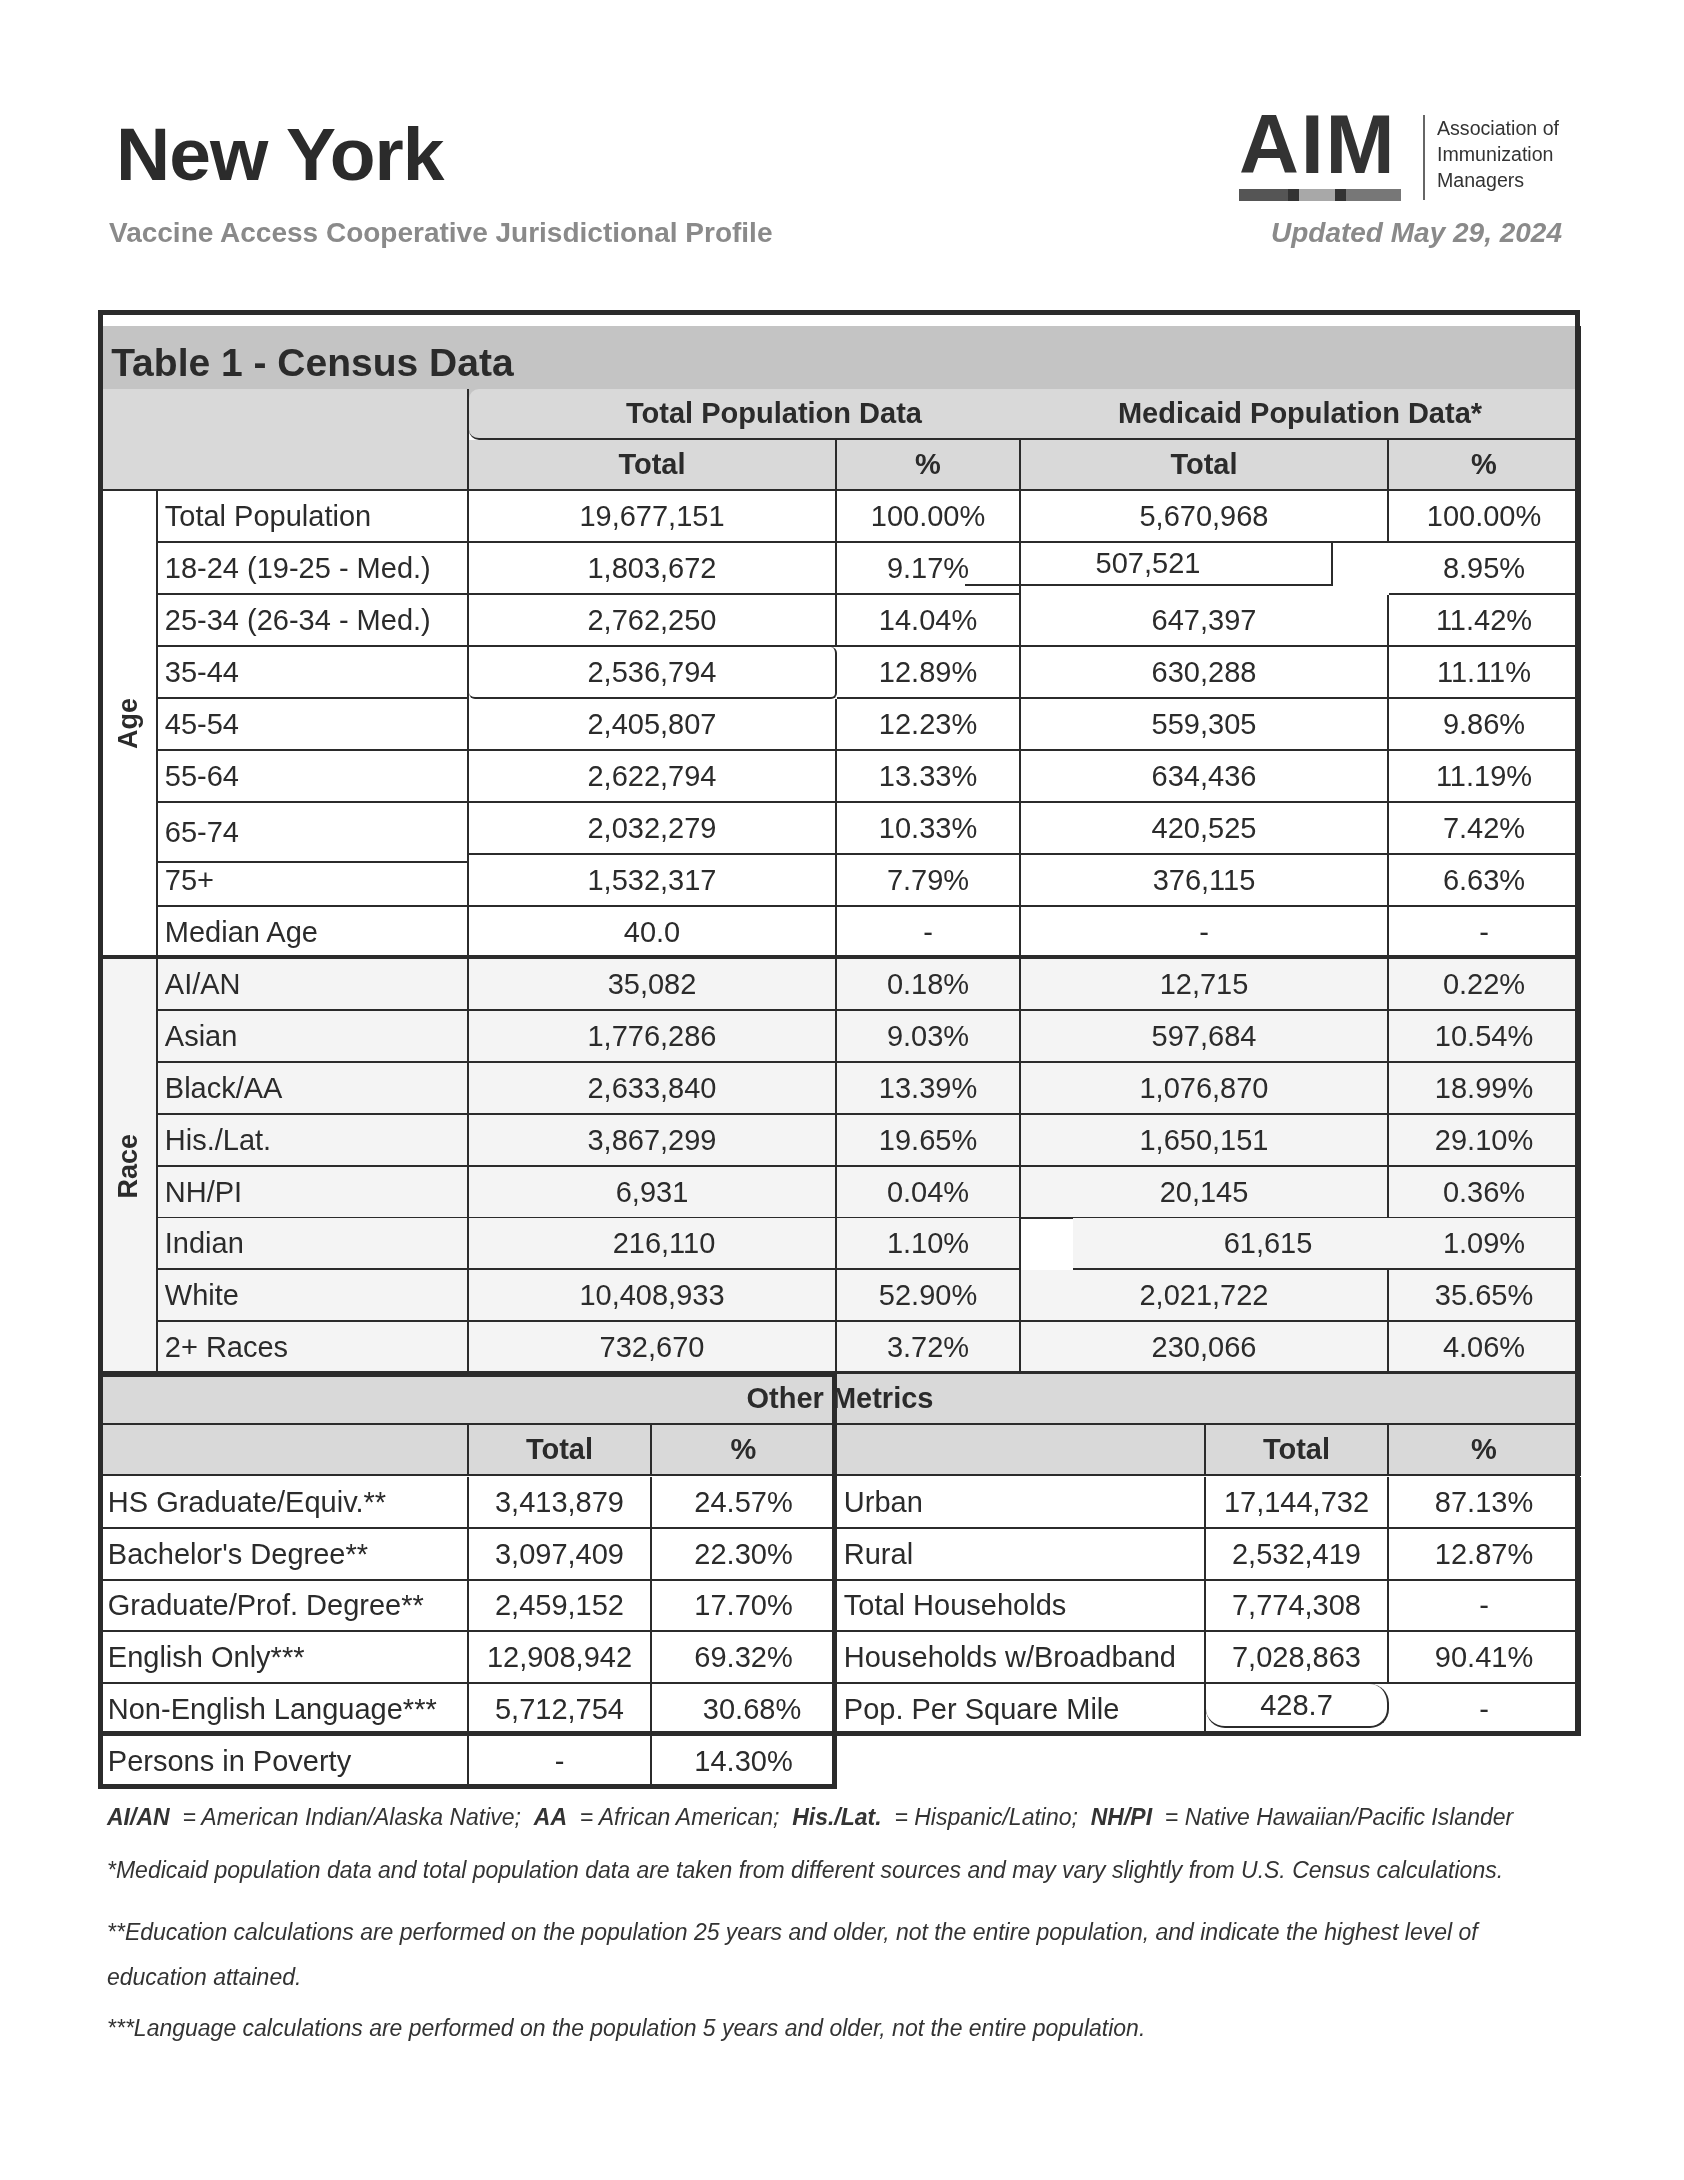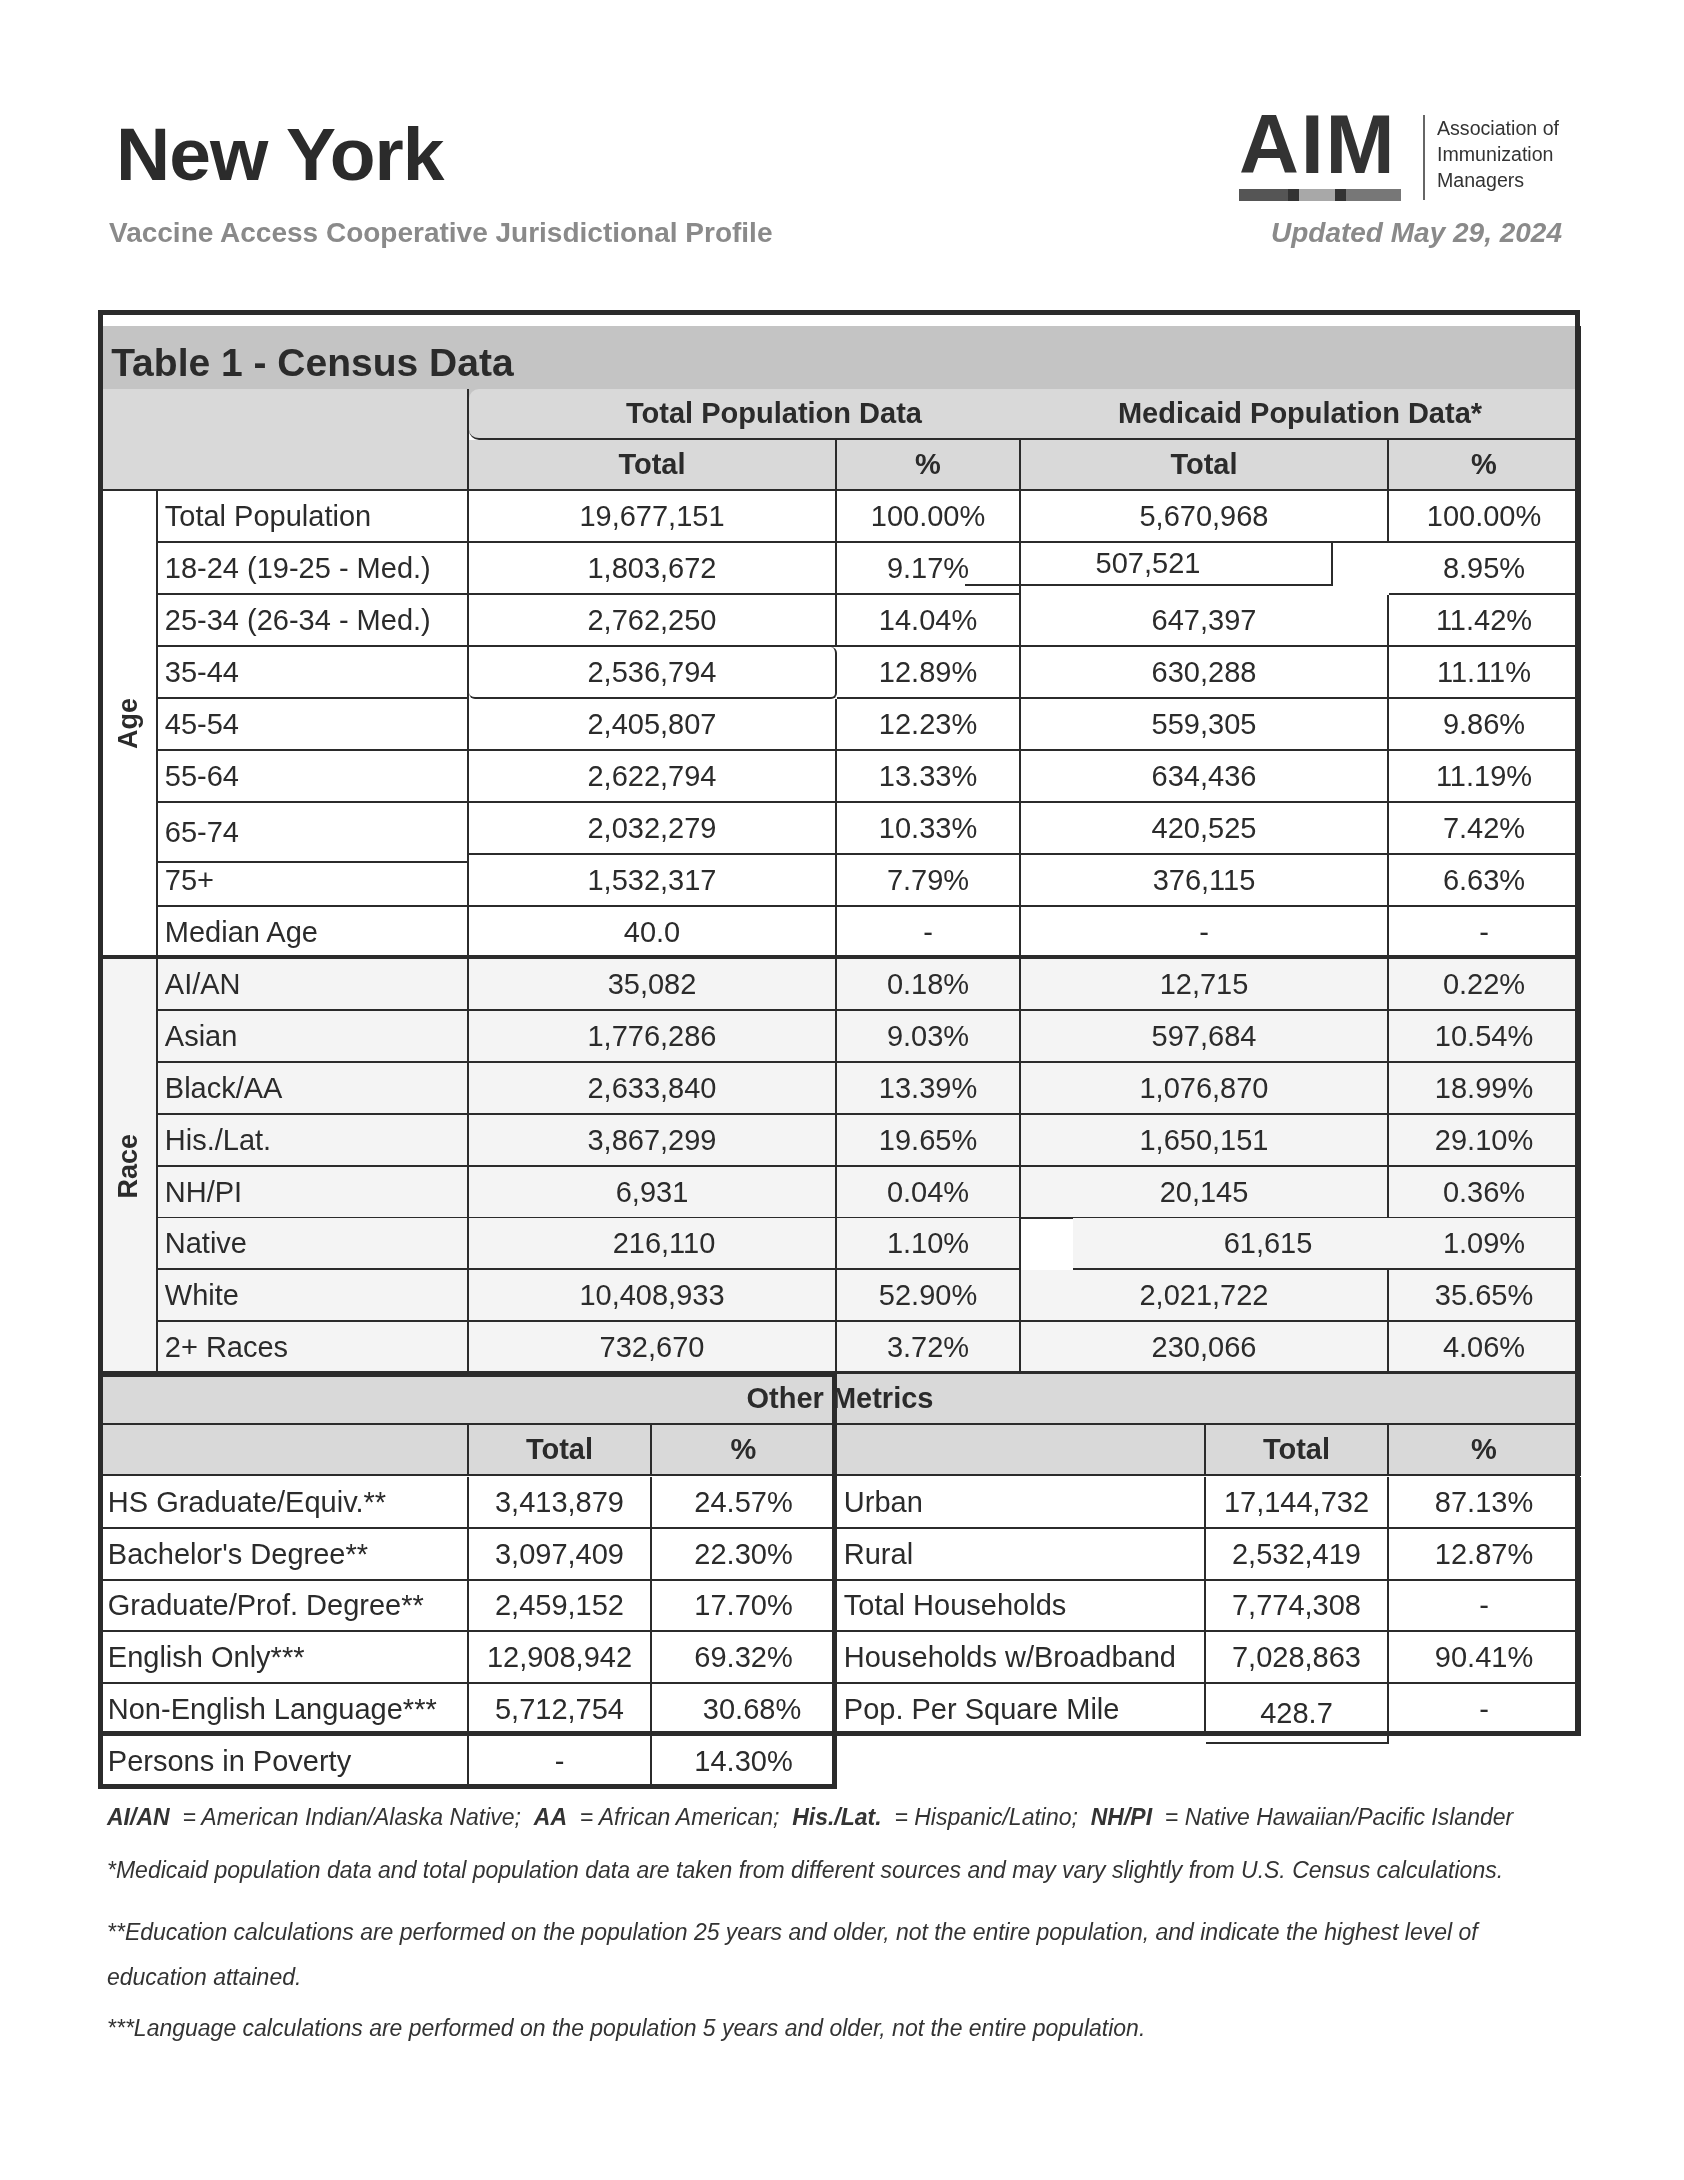--- a/index.html
+++ b/index.html
@@ -127,21 +127,21 @@
     <div class="cell l race" style="left: 57px; top: 802px; width: 311px; height: 52px;">His./Lat.</div>
     <div class="cell c race" style="left: 368px; top: 802px; width: 368px; height: 52px;">3,867,299</div>
     <div class="cell c race" style="left: 736px; top: 802px; width: 184px; height: 52px;">19.65%</div>
     <div class="cell c race" style="left: 920px; top: 802px; width: 368px; height: 52px;">1,650,151</div>
     <div class="cell c race" style="left: 1288px; top: 802px; width: 192px; height: 52px;">29.10%</div>
     <div class="cell l race" style="left: 57px; top: 854px; width: 311px; height: 52px;">NH/PI</div>
     <div class="cell c race" style="left: 368px; top: 854px; width: 368px; height: 52px;">6,931</div>
     <div class="cell c race" style="left: 736px; top: 854px; width: 184px; height: 52px;">0.04%</div>
     <div class="cell c race" style="left: 920px; top: 854px; width: 368px; height: 52px;">20,145</div>
     <div class="cell c race" style="left: 1288px; top: 854px; width: 192px; height: 52px;">0.36%</div>
-    <div class="cell l race" style="left: 57px; top: 905px; width: 311px; height: 52px;">Native</div>
+    <div class="cell l race" style="left: 57px; top: 905px; width: 311px; height: 52px;">Indian</div>
     <div class="cell c race" style="left: 368px; top: 905px; width: 368px; height: 52px; padding-left: 24px;">216,110</div>
     <div class="cell c race" style="left: 736px; top: 905px; width: 184px; height: 52px;">1.10%</div>
     <div class="cell c race" style="left: 972px; top: 905px; width: 368px; height: 52px; padding-left: 24px;">61,615</div>
     <div class="cell c race" style="left: 1288px; top: 905px; width: 192px; height: 52px;">1.09%</div>
     <div class="cell l race" style="left: 57px; top: 957px; width: 311px; height: 52px;">White</div>
     <div class="cell c race" style="left: 368px; top: 957px; width: 368px; height: 52px;">10,408,933</div>
     <div class="cell c race" style="left: 736px; top: 957px; width: 184px; height: 52px;">52.90%</div>
     <div class="cell c race" style="left: 920px; top: 957px; width: 368px; height: 52px;">2,021,722</div>
     <div class="cell c race" style="left: 1288px; top: 957px; width: 192px; height: 52px;">35.65%</div>
     <div class="cell l race" style="left: 57px; top: 1009px; width: 311px; height: 52px;">2+ Races</div>
@@ -185,21 +185,21 @@
     <div class="cell l" style="left: 736px; top: 1216px; width: 369px; height: 52px;">Rural</div>
     <div class="cell c" style="left: 1105px; top: 1216px; width: 183px; height: 52px;">2,532,419</div>
     <div class="cell c" style="left: 1288px; top: 1216px; width: 192px; height: 52px;">12.87%</div>
     <div class="cell l" style="left: 736px; top: 1267px; width: 369px; height: 52px;">Total Households</div>
     <div class="cell c" style="left: 1105px; top: 1267px; width: 183px; height: 52px;">7,774,308</div>
     <div class="cell c" style="left: 1288px; top: 1267px; width: 192px; height: 52px;">-</div>
     <div class="cell l" style="left: 736px; top: 1319px; width: 369px; height: 52px;">Households w/Broadband</div>
     <div class="cell c" style="left: 1105px; top: 1319px; width: 183px; height: 52px;">7,028,863</div>
     <div class="cell c" style="left: 1288px; top: 1319px; width: 192px; height: 52px;">90.41%</div>
     <div class="cell l" style="left: 736px; top: 1371px; width: 369px; height: 52px;">Pop. Per Square Mile</div>
-    <div class="cell c" style="left: 1105px; top: 1371px; width: 183px; height: 60px;">428.7</div>
+    <div class="cell c" style="left: 1105px; top: 1371px; width: 183px; height: 44px; border-radius: 19px;">428.7</div>
     <div class="cell c" style="left: 1288px; top: 1371px; width: 192px; height: 52px;">-</div>
     <div class="outer" style="left: -2.6px; top: -2.6px; width: 1482px; height: 1426px;"></div>
     <div class="outer" style="left: -2.6px; top: 1059px; width: 739px; height: 417px;"></div>
   </div>
 
 <div class="notes" style="top:1804px;" id="abbr-line"><b>AI/AN</b><span style="white-space: pre;">  = American Indian/Alaska Native;  </span><b>AA</b><span style="white-space: pre;">  = African American;  </span><b>His./Lat.</b><span style="white-space: pre;">  = Hispanic/Latino;  </span><b>NH/PI</b><span style="white-space: pre;">  = Native Hawaiian/Pacific Islander  </span></div>
 <div class="notes" style="top:1857px;">*Medicaid population data and total population data are taken from different sources and may vary slightly from U.S. Census calculations.</div>
 <div class="notes" style="top:1910px; width:1465px; line-height:45px;">**Education calculations are performed on the population 25 years and older, not the entire population, and indicate the highest level of education attained.</div>
 <div class="notes" style="top:2015px;">***Language calculations are performed on the population 5 years and older, not the entire population.</div>
 

